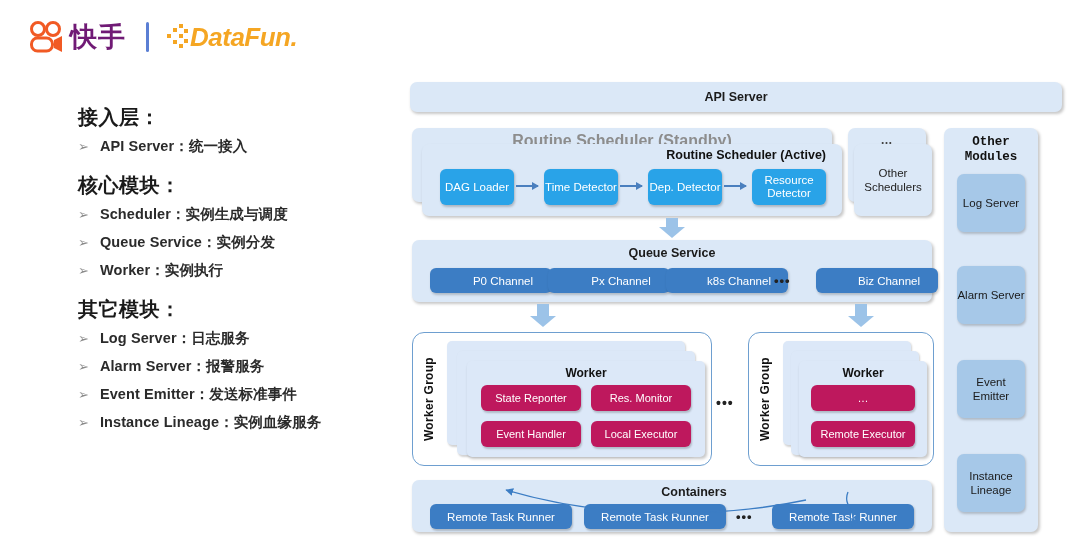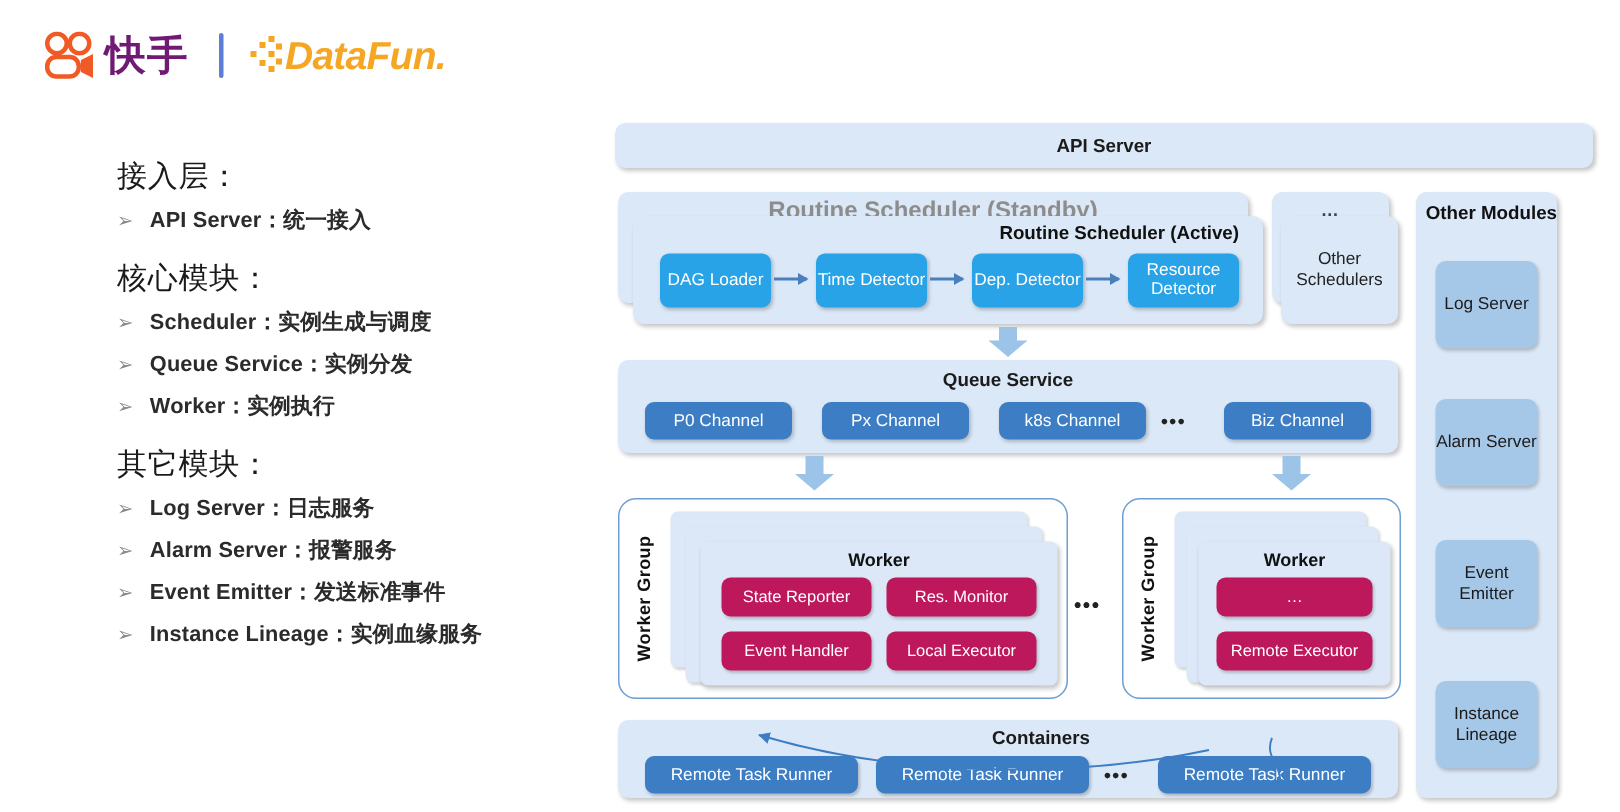--- a/index.html
+++ b/index.html
@@ -17,21 +17,21 @@
   .ks-mark{width:36px;height:32px;position:relative;margin-right:6px;}
   .ks-text{font-size:27px;font-weight:bold;color:#701a75;letter-spacing:1px;line-height:1;}
   .divider{width:3px;height:30px;background:#5b7fd4;margin:0 18px 0 20px;border-radius:2px;}
   .df-logo{display:flex;align-items:center;}
   .df-dots{width:22px;height:26px;position:relative;margin-right:1px;}
   .df-dots i{position:absolute;width:4px;height:4px;background:#F5A623;display:block;}
   .df-text{font-size:26px;font-style:italic;font-weight:bold;color:#F5A623;letter-spacing:-0.5px;line-height:1;}
 
   
   #left-panel{position:absolute;left:60px;top:104px;width:350px;}
-  .sec-head{font-size:20px;font-weight:normal;color:#1a1a1a;margin:0 0 6px 18px;letter-spacing:0.5px;}
+  .sec-head{font-size:20px;font-weight:bold;color:#1a1a1a;margin:0 0 6px 18px;letter-spacing:0.5px;}
   .sec-head.gap{margin-top:16px;}
   .bullet{display:flex;align-items:baseline;margin:0 0 9px 18px;font-size:14.5px;color:#2b2b2b;}
   .bullet .arw{color:#8a8a8a;font-size:13px;margin-right:11px;line-height:1;}
   .bullet .btxt{font-weight:bold;letter-spacing:0.1px;}
 
   
   #diagram{position:absolute;left:410px;top:82px;width:652px;height:450px;}
   .card{position:absolute;box-sizing:border-box;}
   .rnd{border-radius:7px;}
   .sh{box-shadow:1.5px 2px 3px rgba(0,0,0,0.22);}
@@ -52,30 +52,30 @@
   .sarrow{position:absolute;top:41px;height:2px;background:#4a7fbe;width:22px;}
   .sarrow:after{content:"";position:absolute;right:-1px;top:-3px;border-left:7px solid #4a7fbe;border-top:4px solid transparent;border-bottom:4px solid transparent;}
 
   
   #oth-sch-back{left:438px;top:46px;width:78px;height:74px;}
   #oth-sch-back .dots{position:absolute;top:5px;left:0;right:0;text-align:center;font-size:12px;color:#444;letter-spacing:1px;font-weight:bold;}
   #oth-sch-front{left:444px;top:62px;width:78px;height:72px;font-size:11.5px;color:#222;line-height:14px;}
 
   
   #other-modules{left:534px;top:46px;width:94px;height:404px;}
-  #other-modules .hd{position:absolute;top:7px;left:0;right:0;text-align:right;font-size:12.5px;font-weight:bold;color:#111;line-height:15px;}
+  #other-modules .hd{position:absolute;top:7px;left:0;right:0;text-align:center;font-size:12.5px;font-weight:bold;color:#111;line-height:15px;font-family:Liberation Mono, monospace;}
   .omod{position:absolute;left:13px;width:68px;height:58px;background:#a6c8e8;border-radius:7px;
         display:flex;align-items:center;justify-content:center;text-align:center;font-size:11.5px;color:#1a1a1a;line-height:14px;
         box-shadow:1px 1.5px 2.5px rgba(0,0,0,0.2);}
 
   
   #queue{left:2px;top:158px;width:520px;height:62px;}
   #queue .lbl{position:absolute;top:6px;left:0;right:0;text-align:center;}
   .qch{position:absolute;top:28px;height:25px;background:#3C7DC4;border-radius:6px;color:#fff;font-size:11.5px;
-       display:flex;align-items:center;justify-content:center;box-shadow:1px 1.5px 2.5px rgba(0,0,0,0.2);}
+       display:flex;align-items:center;justify-content:center;box-shadow:1px 1.5px 2.5px rgba(0,0,0,0.2);padding-left:24px;}
   .qdots{position:absolute;top:33px;font-size:13px;font-weight:bold;color:#222;letter-spacing:1px;}
 
   
   .wgroup{position:absolute;top:250px;height:132px;border:1px solid #6e9fd0;border-radius:12px;background:#ffffff;}
   #wg1{left:2px;width:298px;}
   #wg2{left:338px;width:184px;}
   .wglabel{position:absolute;left:5px;top:0;bottom:0;width:22px;display:flex;align-items:center;justify-content:center;}
   .wglabel span{writing-mode:vertical-rl;transform:rotate(180deg);font-size:12px;font-weight:bold;color:#111;letter-spacing:0.3px;}
   .wstack{position:absolute;background:#dce8f8;border-radius:5px;box-shadow:1px 1.5px 2px rgba(0,0,0,0.18);}
   .wmain{position:absolute;background:#dce8f8;border-radius:5px;box-shadow:1.5px 2px 3px rgba(0,0,0,0.22);}

